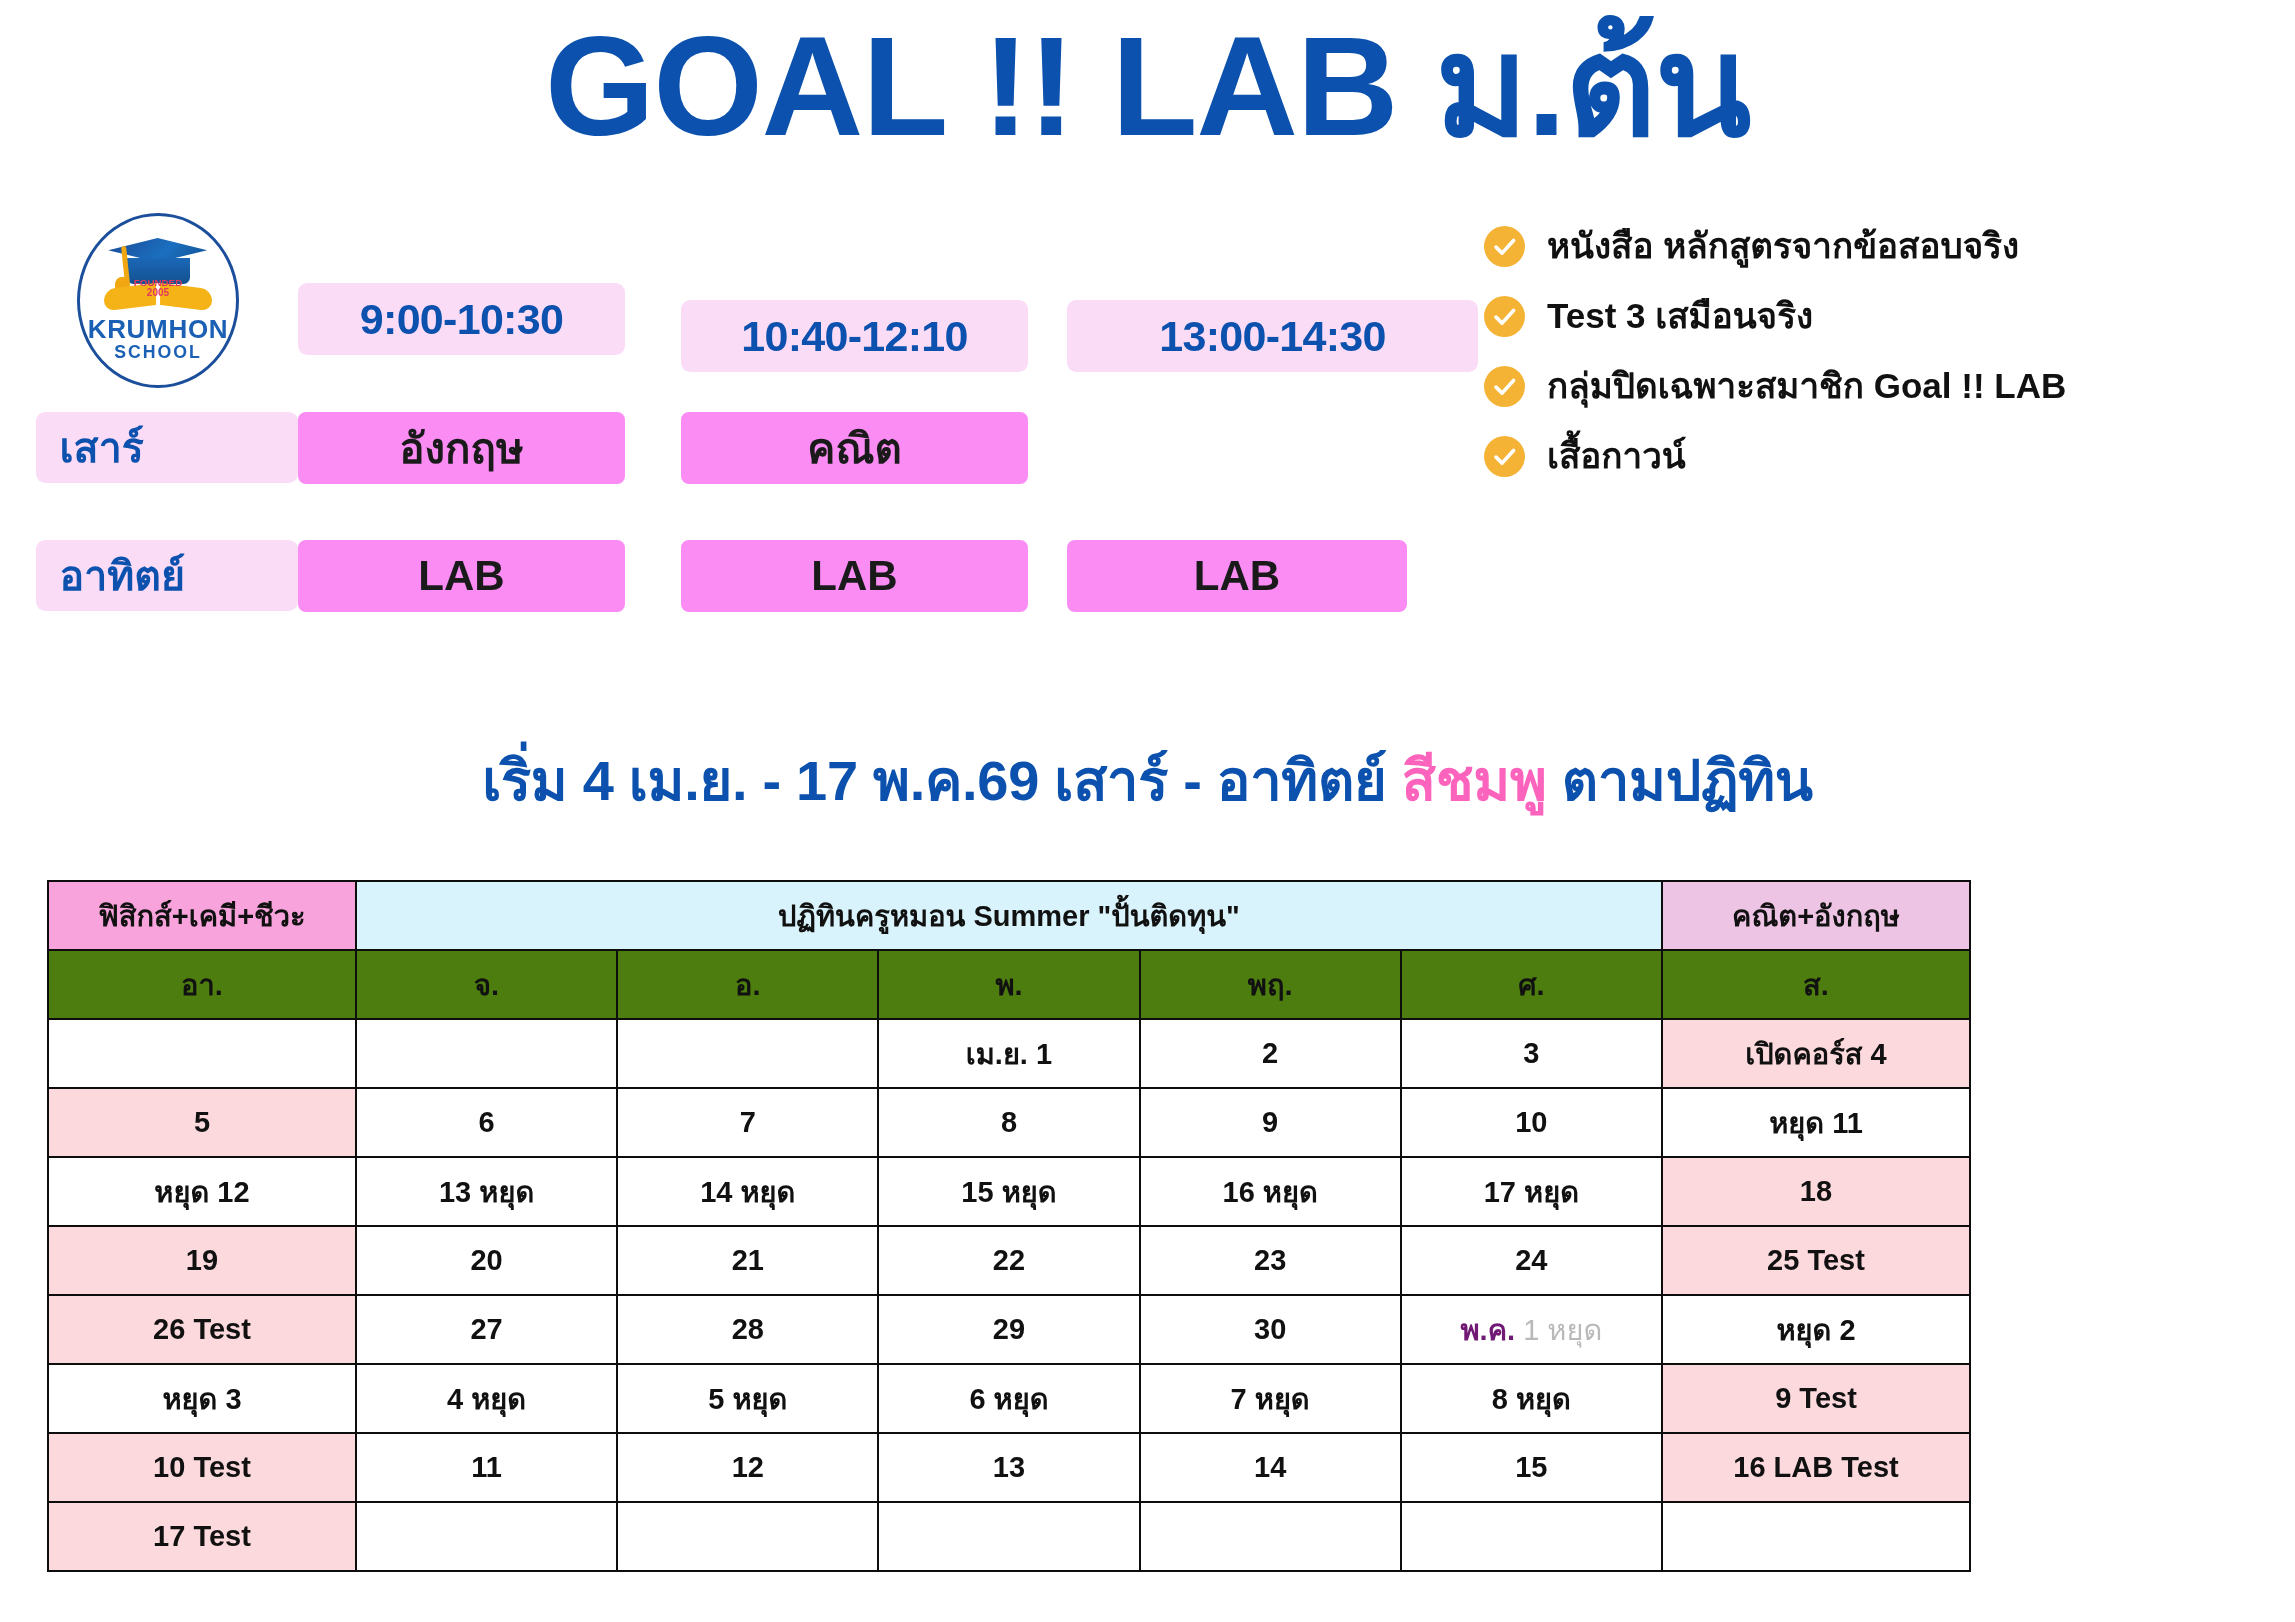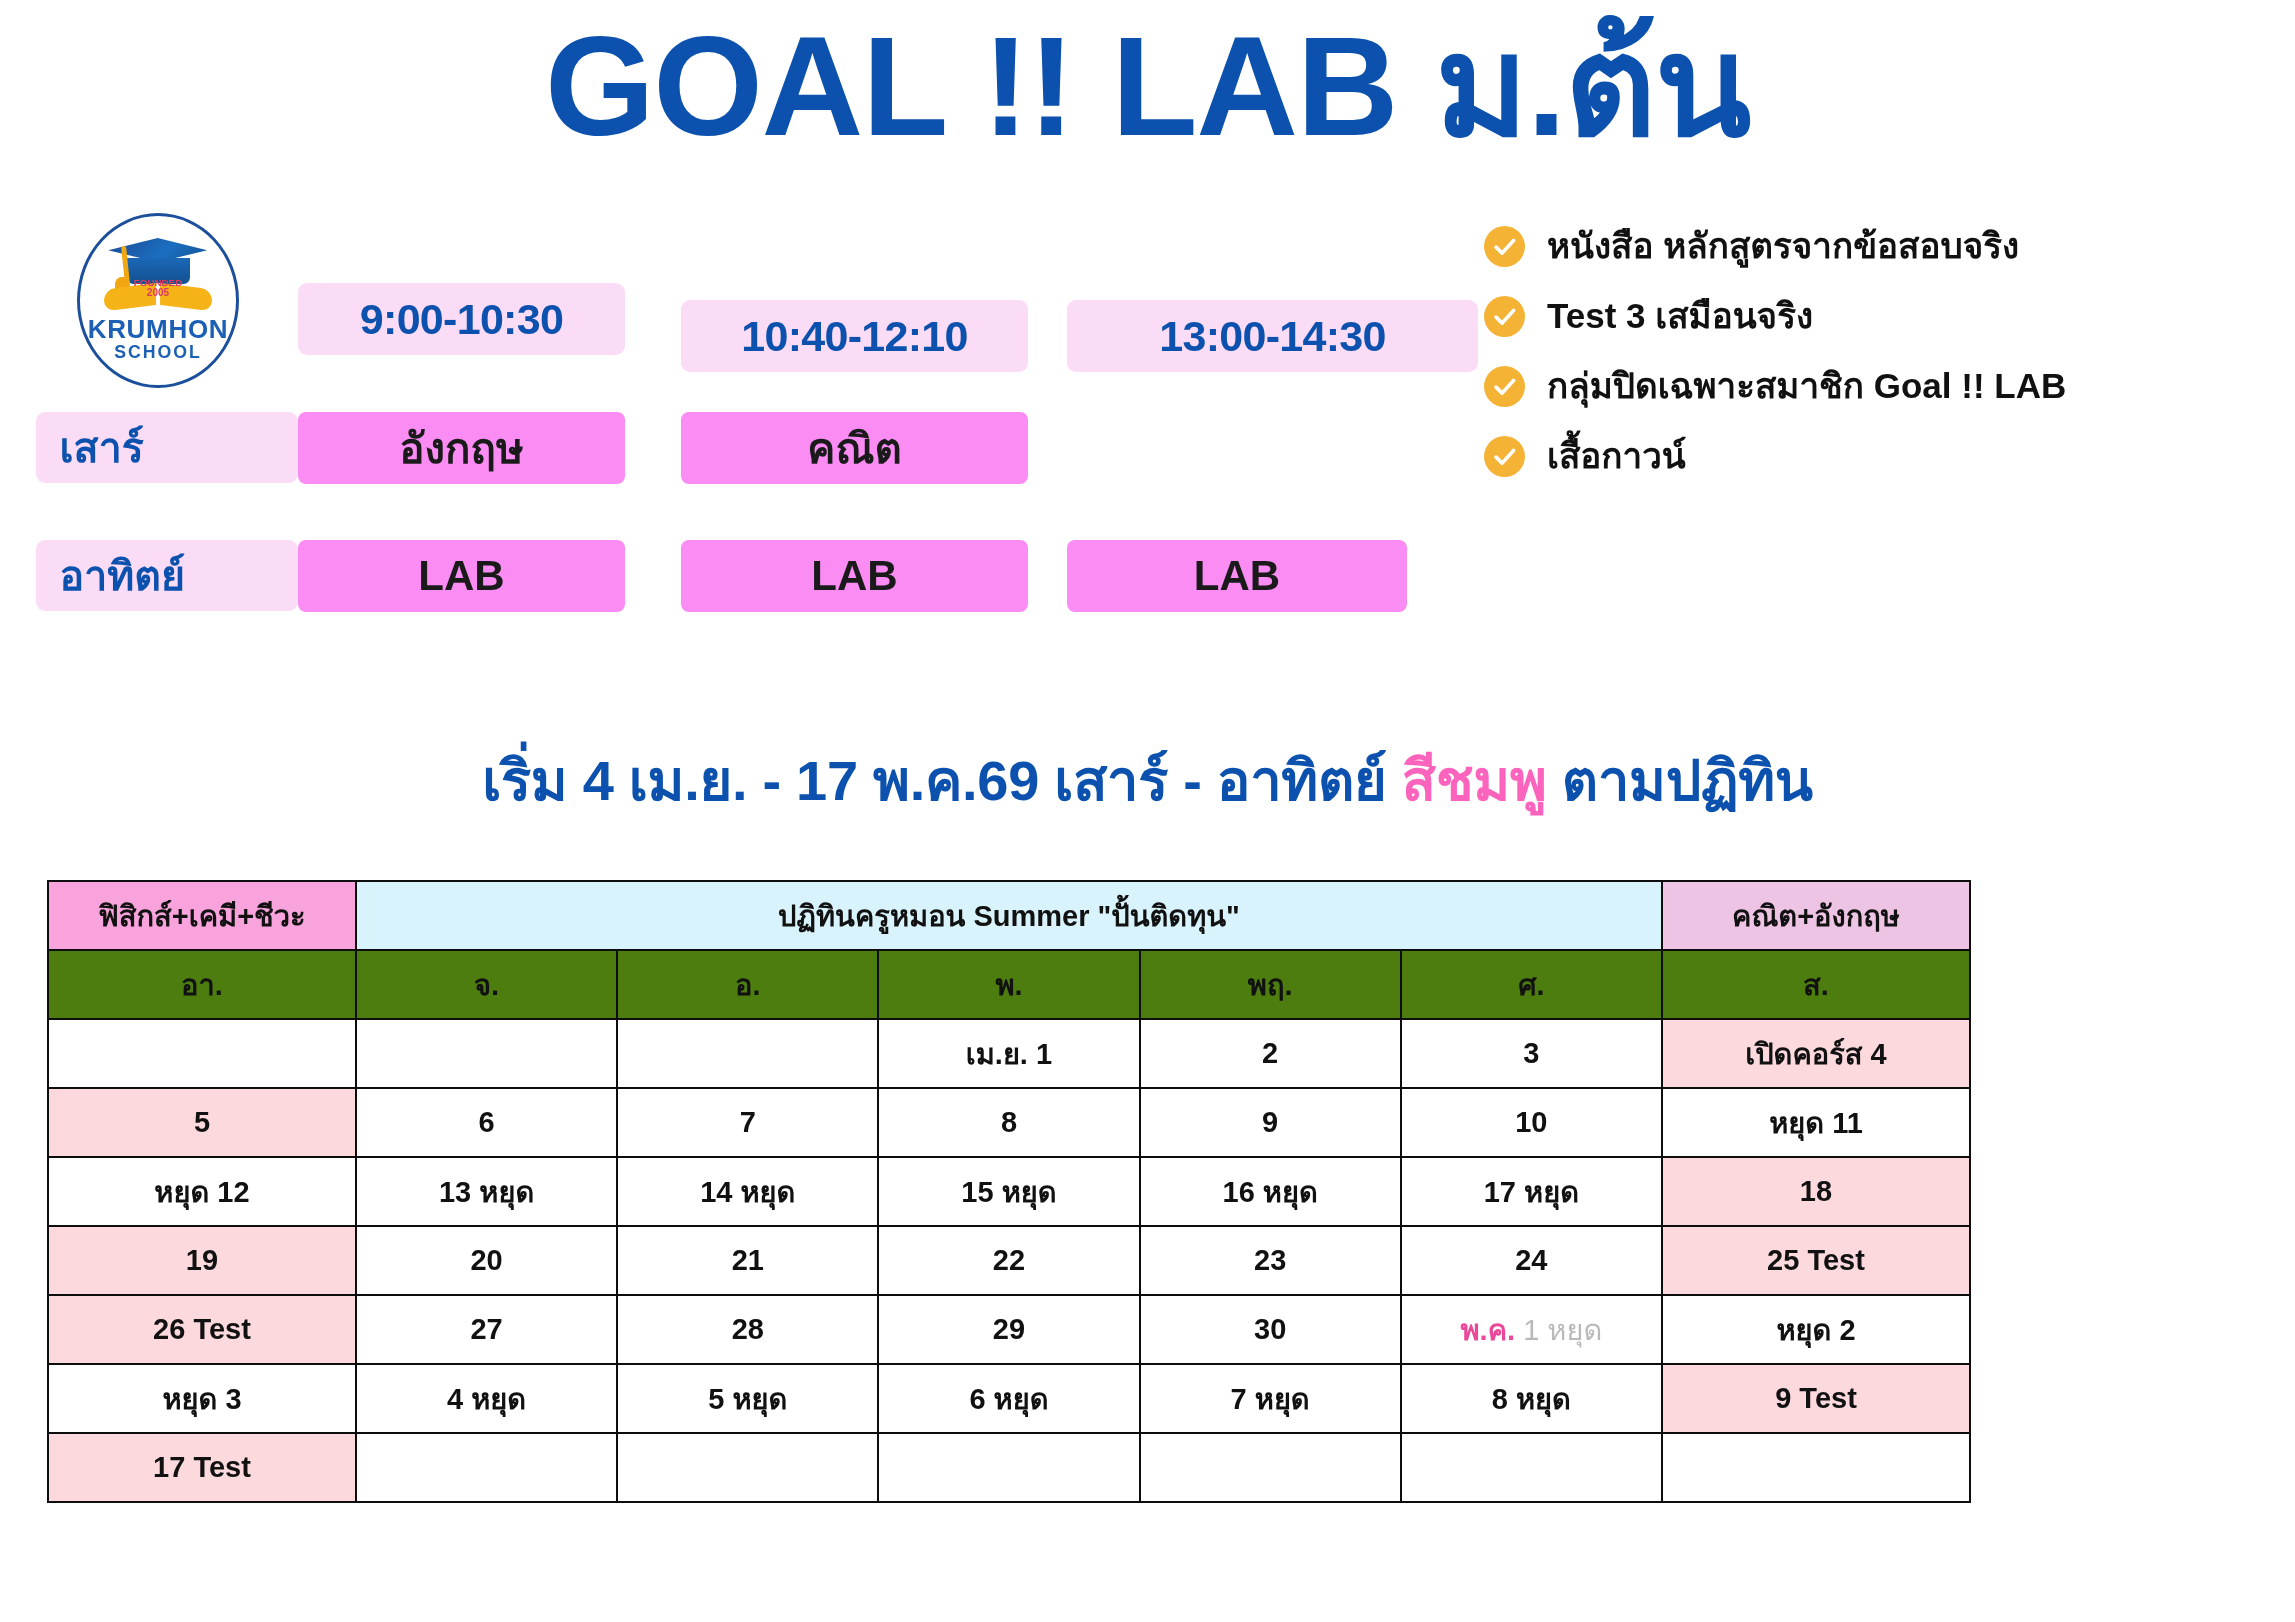--- a/index.html
+++ b/index.html
@@ -162,21 +162,21 @@
   }
   .cal col.c-sun { width: 308px; }
   .cal col.c-sat { width: 308px; }
   .hdr-sci  { background: #f9a3dc; font-size: 29px; font-weight: 800; }
   .hdr-mid  { background: #d8f3fb; font-size: 30px; font-weight: 700; }
   .hdr-math { background: #eec4e4; font-size: 29px; font-weight: 800; }
   .dow      { background: #4d7c0f; font-size: 29px; font-weight: 700; }
   .pinkcell { background: #fbd9dd; }
   .muted    { color: #b9b9b9; font-weight: 500; }
   .bold     { font-weight: 800; color: #111; }
-  .mix .m { color: #ec4899; font-weight: 800; }
+  .mix .m { color: #701a75; font-weight: 800; }
   .mix .g { color: #b9b9b9; font-weight: 500; }
 </style>
 </head>
 <body>
 
 <div class="page">
 
   <div class="title">GOAL !! LAB ม.ต้น</div>
 
   <div class="logo">
@@ -328,20 +328,29 @@
         <tr>
           <td class="bold">หยุด 3</td>
           <td class="muted">4 หยุด</td>
           <td class="muted">5 หยุด</td>
           <td class="muted">6 หยุด</td>
           <td class="muted">7 หยุด</td>
           <td class="muted">8 หยุด</td>
           <td class="pinkcell bold">9 Test</td>
         </tr>
         <tr>
+          <td class="pinkcell bold">10 Test</td>
+          <td class="muted">11</td>
+          <td class="muted">12</td>
+          <td class="muted">13</td>
+          <td class="muted">14</td>
+          <td class="muted">15</td>
+          <td class="pinkcell bold">16 LAB Test</td>
+        </tr>
+        <tr>
           <td class="pinkcell bold">17 Test</td>
           <td></td>
           <td></td>
           <td></td>
           <td></td>
           <td></td>
           <td></td>
         </tr>
       </tbody>
   </table>

